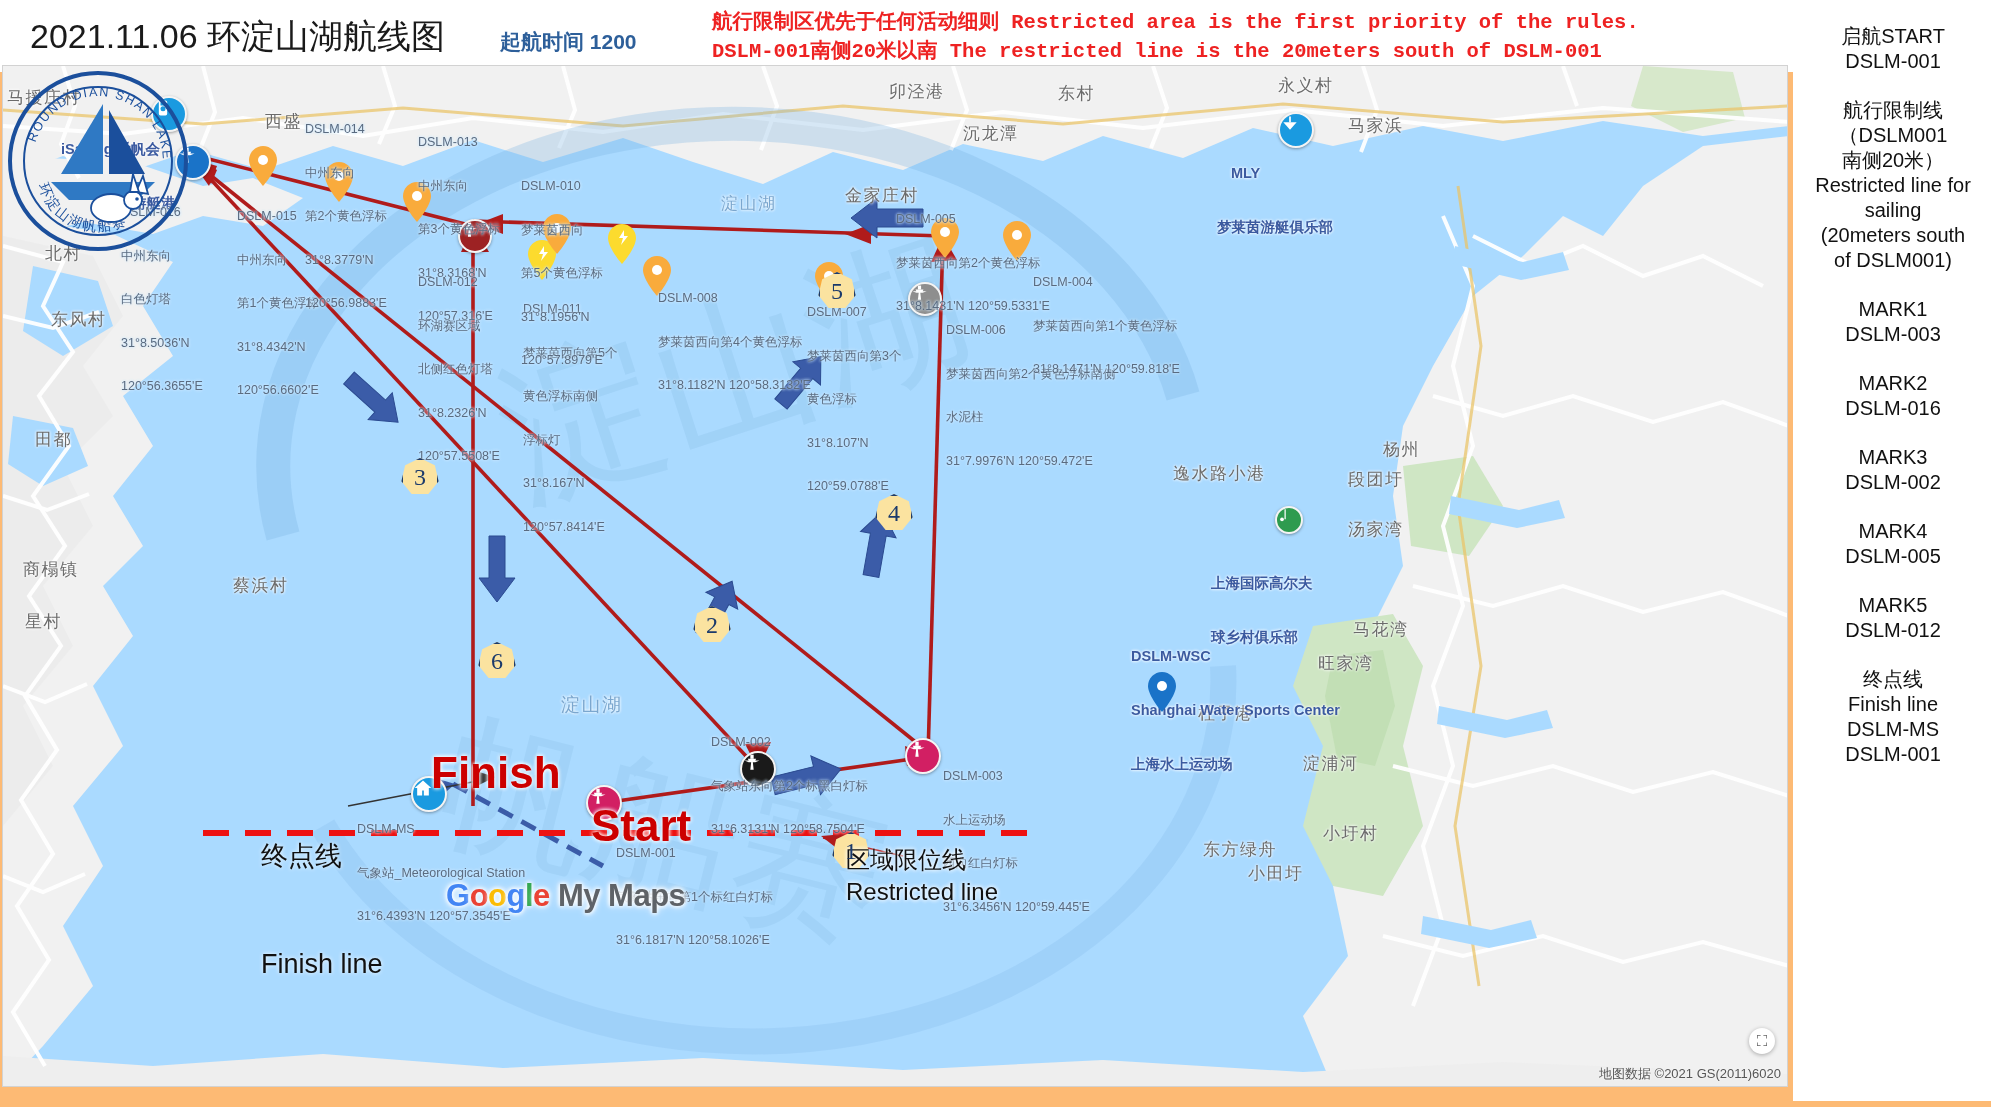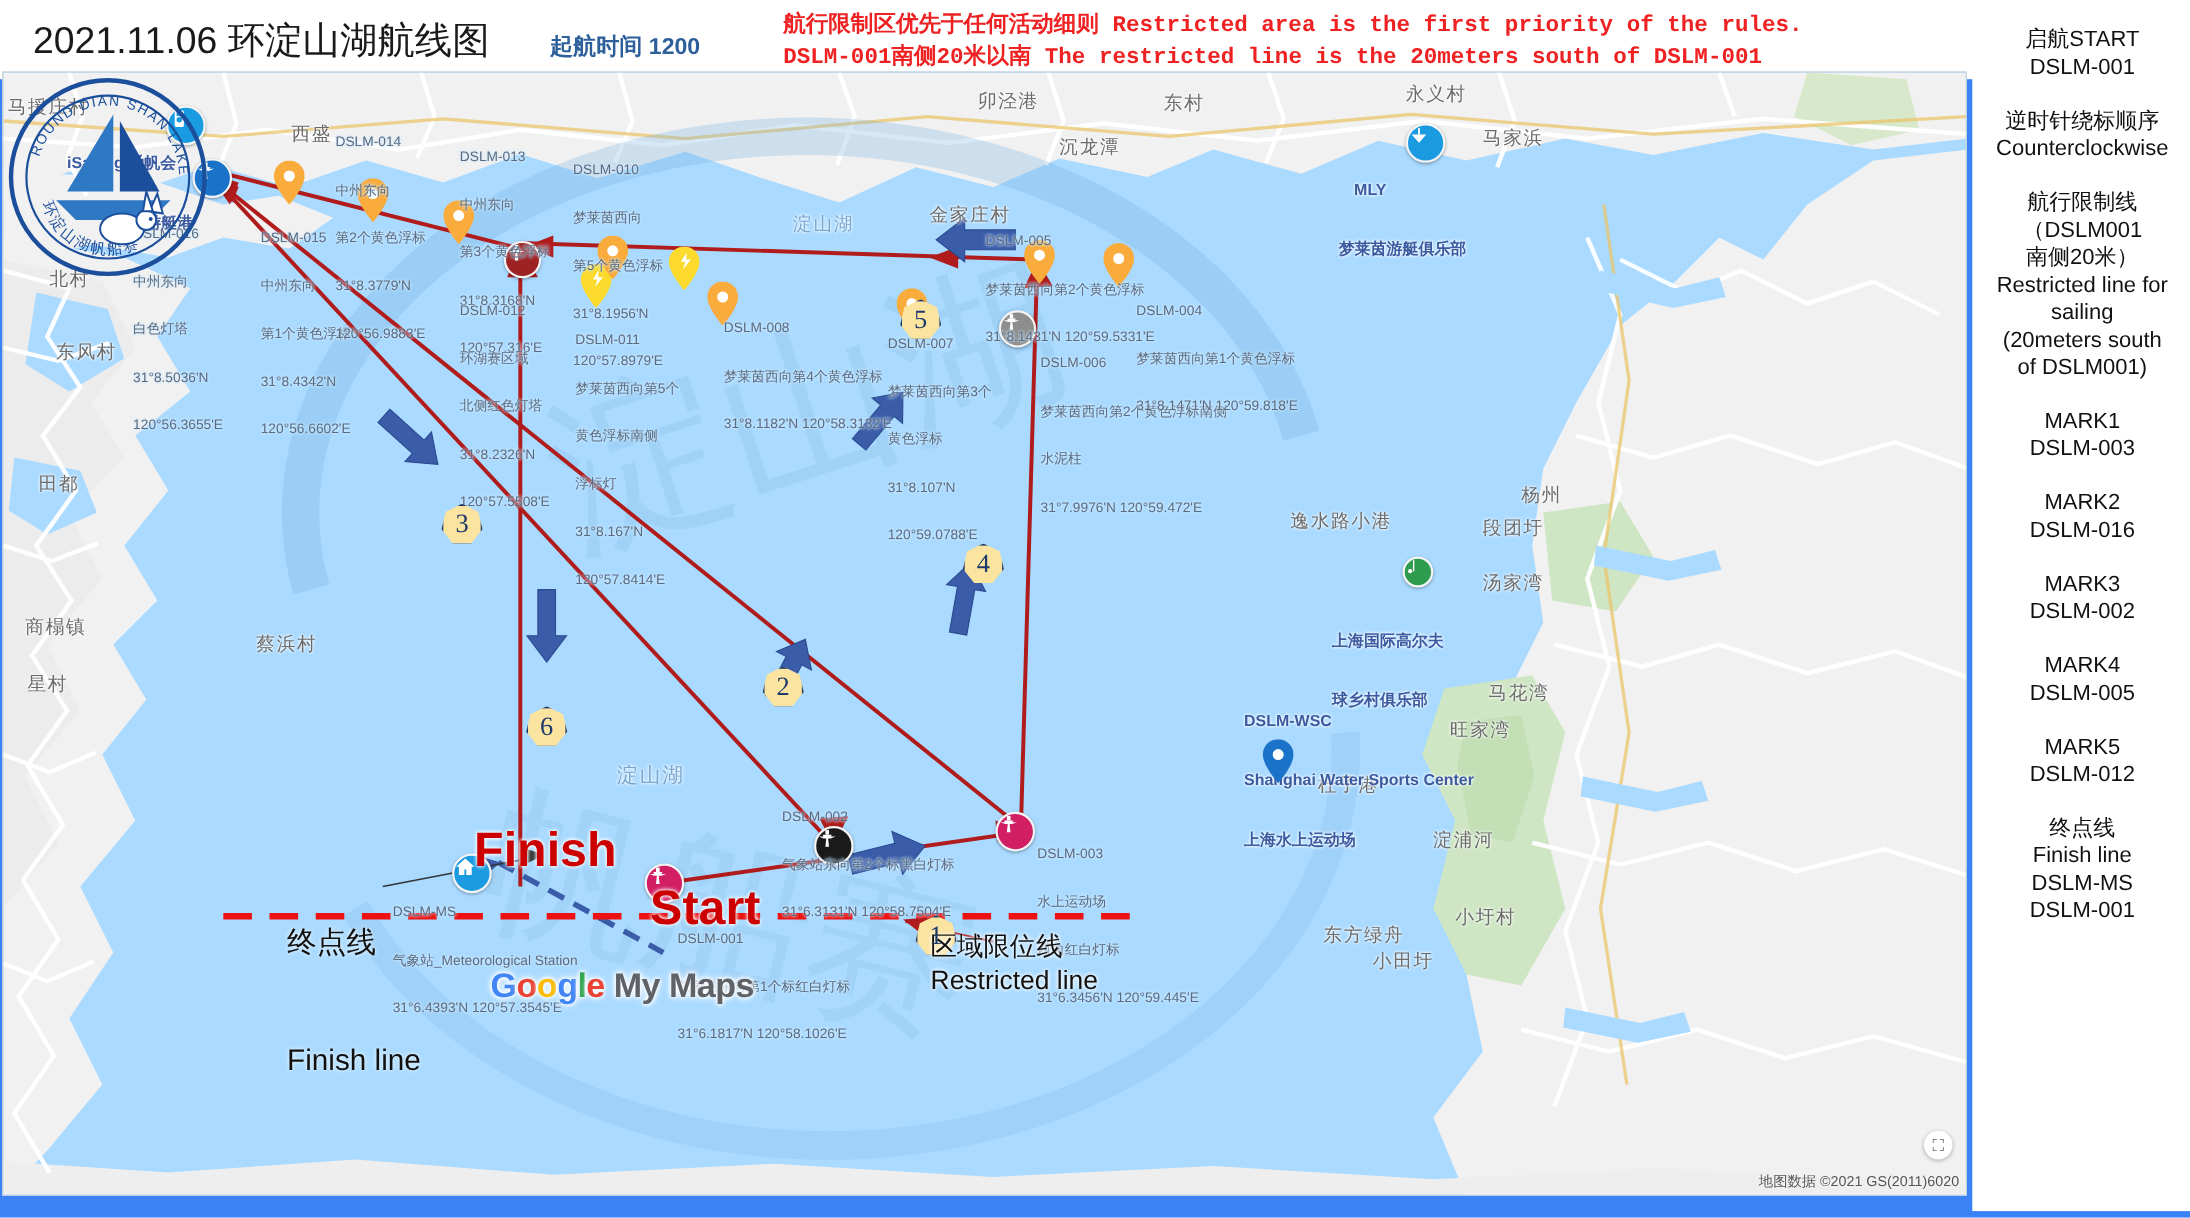--- a/index.html
+++ b/index.html
@@ -3,21 +3,21 @@
 <meta charset="utf-8">
 <style>
   * { box-sizing: border-box; }
   html, body {
     margin: 0; padding: 0;
     width: 1991px; height: 1107px;
     background: #ffffff;
     font-family: "Liberation Sans", "DejaVu Sans", sans-serif;
     overflow: hidden;
   }
-  #root { position: relative; width: 1991px; height: 1107px; background:#3b82f6;padding-left:24px; }
+  #root { position: relative; width: 1991px; height: 1107px; background:#fdba74;padding-left:24px; }
 
   
   #header { position:absolute; left:0; top:0; width:1991px; height:72px; background:#fff; }
   #title-main {
     position:absolute; left:30px; top:14px;
     font-size:34px; color:#1a1a1a; font-weight:400; white-space:nowrap;
     font-family:"Liberation Sans","DejaVu Sans",sans-serif;
   }
   #title-sub {
     position:absolute; left:500px; top:28px;
@@ -541,21 +541,21 @@
 
     <div class="mlabel" style="left:520px;top:207px;">
       <div>DSLM-011</div>
       <div>梦莱茵西向第5个</div>
       <div>黄色浮标南侧</div>
       <div>浮标灯</div>
       <div>31°8.167'N</div>
       <div>120°57.8414'E</div>
     </div>
 
-    <div class="mlabel" style="left:518px;top:52px;">
+    <div class="mlabel" style="left:518px;top:84px;">
       <div>DSLM-010</div>
       <div>梦莱茵西向</div>
       <div>第5个黄色浮标</div>
       <div>31°8.1956'N</div>
       <div>120°57.8979'E</div>
     </div>
 
 
     <div class="mlabel" style="left:655px;top:196px;">
       <div>DSLM-008</div>
@@ -681,24 +681,20 @@
     <div id="fsbtn">⛶</div>
   </div>
 
   <div id="sidebar">
 
     <div class="sb-block">
       <div class="sb-line">启航START</div>
       <div class="sb-line">DSLM-001</div>
     </div>
 
-    <div class="sb-block">
-      <div class="sb-line">逆时针绕标顺序</div>
-      <div class="sb-line">Counterclockwise</div>
-    </div>
 
     <div class="sb-block">
       <div class="sb-line">航行限制线</div>
       <div class="sb-line">（DSLM001</div>
       <div class="sb-line">南侧20米）</div>
       <div class="sb-line">Restricted line for</div>
       <div class="sb-line">sailing</div>
       <div class="sb-line">(20meters south</div>
       <div class="sb-line">of DSLM001)</div>
     </div>

